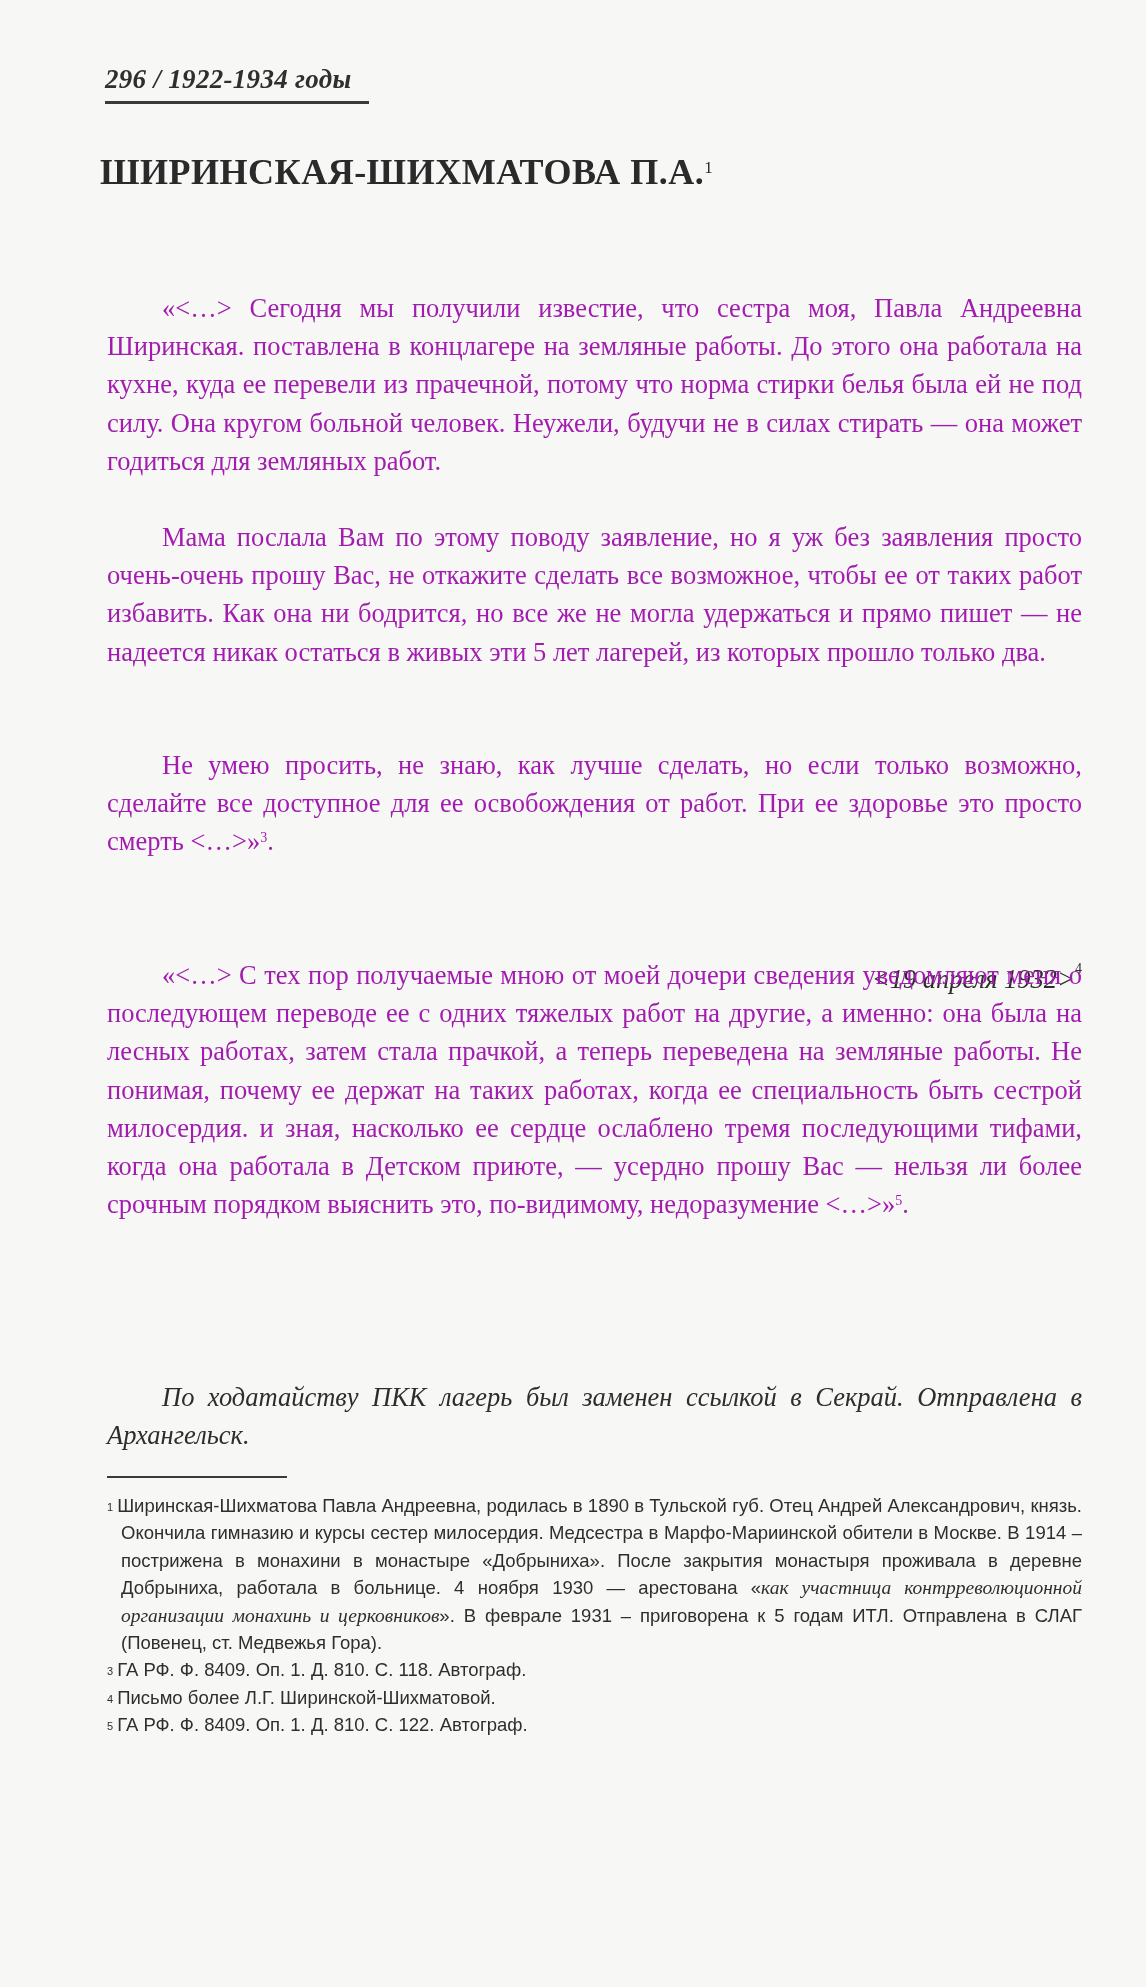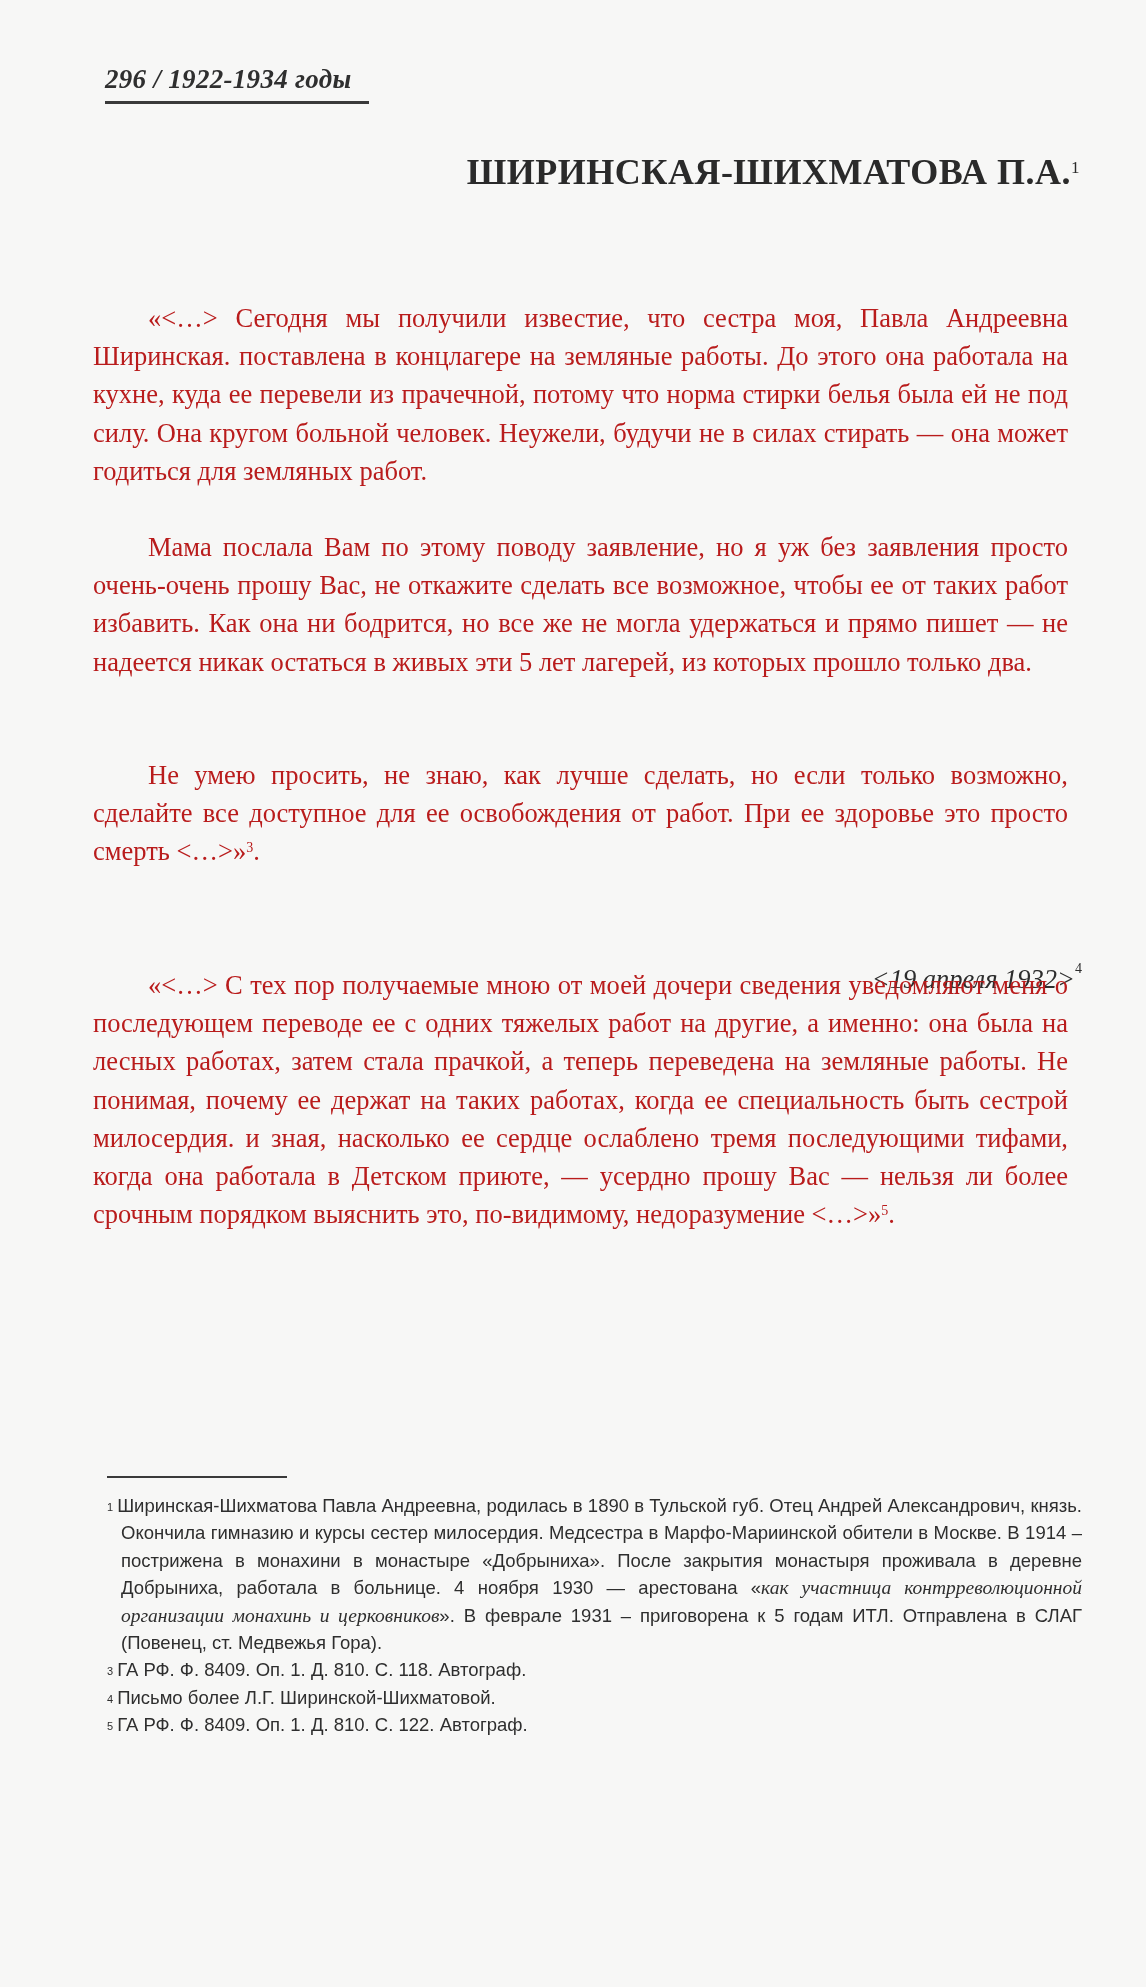--- a/index.html
+++ b/index.html
@@ -27,40 +27,39 @@
   }
   .running-rule {
     position: absolute;
     left: 105px; top: 101px;
     width: 264px; height: 3px;
     background: #3a3a3a;
   }
   .title {
     position: absolute;
     left: 100px; width: 980px;
-    text-align: right;
+    text-align: left;
     font-weight: bold;
     font-size: 36px;
     color: #2a2a2a;
     letter-spacing: 0.5px;
     line-height: 46px;
   }
   .title sup { font-size: 17px; vertical-align: top; position: relative; top: -4px; font-weight: normal; }
   .t1 { top: 149px; }
   .t2 { top: 196px; }
 
   .body-text {
     position: absolute;
-    left: 93px;
+    left: 107px;
     width: 975px;
     font-size: 26.5px;
     line-height: 38.2px;
-    color: #b91c1c;
+    color: #a21caf;
     text-align: justify;
-    margin-top: 10px;
   }
   .body-text p { margin: 0; text-indent: 55px; }
   .body-text sup { font-size: 14px; vertical-align: top; position: relative; top: -3px; }
   .p1 { top: 289px; }
   .p2 { top: 518px; }
   .p3 { top: 746px; }
   .date-line {
     position: absolute;
     left: 107px; width: 975px; top: 964px;
     text-align: right;
@@ -118,20 +117,23 @@
   <div class="body-text p3">
     <p><span>Не умею просить, не знаю, как лучше сделать, но если только возможно, сделайте все доступное для ее освобождения от работ. При ее здоровье это просто смерть &lt;…&gt;»</span><sup>3</sup><span>.</span></p>
   </div>
 
   <div class="date-line"><span>&lt;19 апреля 1932&gt;</span><sup>4</sup></div>
 
   <div class="body-text p4">
     <p><span>«&lt;…&gt; С тех пор получаемые мною от моей дочери сведения уведомляют меня о последующем переводе ее с одних тяжелых работ на другие, а именно: она была на лесных работах, затем стала прачкой, а теперь переведена на земляные работы. Не понимая, почему ее держат на таких работах, когда ее специальность быть сестрой милосердия. и зная, насколько ее сердце ослаблено тремя последующими тифами, когда она работала в Детском приюте, — усердно прошу Вас — нельзя ли более срочным порядком выяснить это, по-видимому, недоразумение &lt;…&gt;»</span><sup>5</sup><span>.</span></p>
   </div>
 
+  <div class="note">
+    <p>По ходатайству ПКК лагерь был заменен ссылкой в Секрай. Отправлена в Архангельск.</p>
+  </div>
 
   <div class="fn-rule"></div>
 
   <div class="footnotes">
     <p class="fn"><sup>1</sup><span>Ширинская-Шихматова Павла Андреевна, родилась в 1890 в Тульской губ. Отец Андрей Александрович, князь. Окончила гимназию и курсы сестер милосердия. Медсестра в Марфо-Мариинской обители в Москве. В 1914 – пострижена в монахини в монастыре «Добрыниха». После закрытия монастыря проживала в деревне Добрыниха, работала в больнице. 4 ноября 1930 — арестована «</span><em>как участница контрреволюционной организации монахинь и церковников</em><span>». В феврале 1931 – приговорена к 5 годам ИТЛ. Отправлена в СЛАГ (Повенец, ст. Медвежья Гора).</span></p>
     <p class="fn"><sup>3</sup><span>ГА РФ. Ф. 8409. Оп. 1. Д. 810. С. 118. Автограф.</span></p>
     <p class="fn"><sup>4</sup><span>Письмо более Л.Г. Ширинской-Шихматовой.</span></p>
     <p class="fn"><sup>5</sup><span>ГА РФ. Ф. 8409. Оп. 1. Д. 810. С. 122. Автограф.</span></p>
   </div>
 

